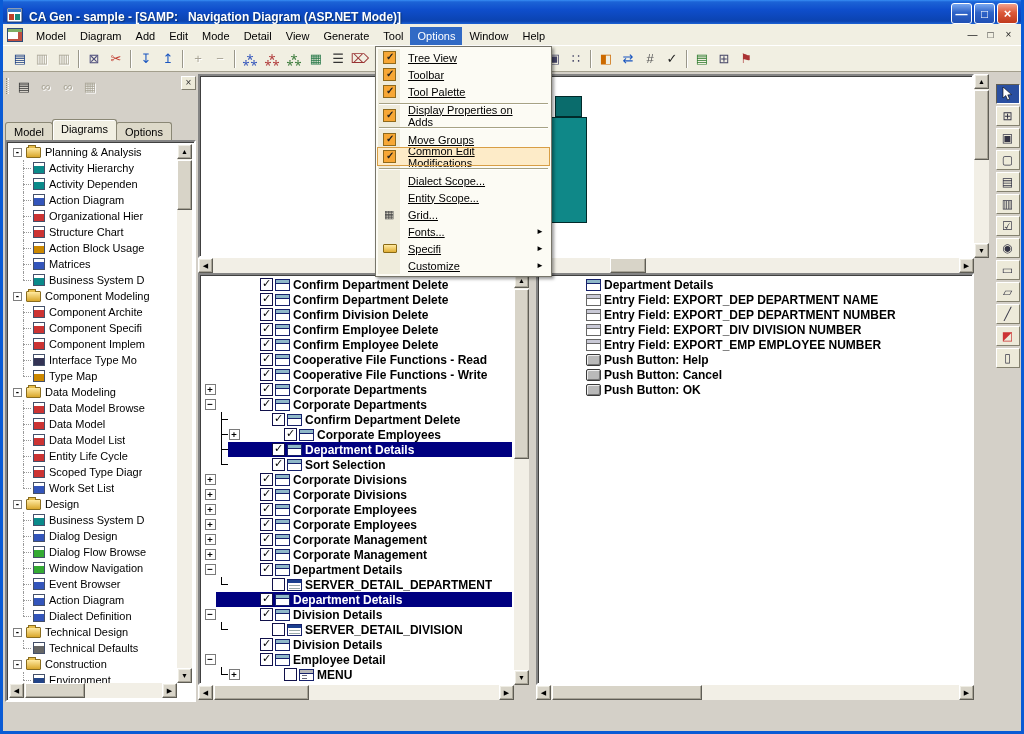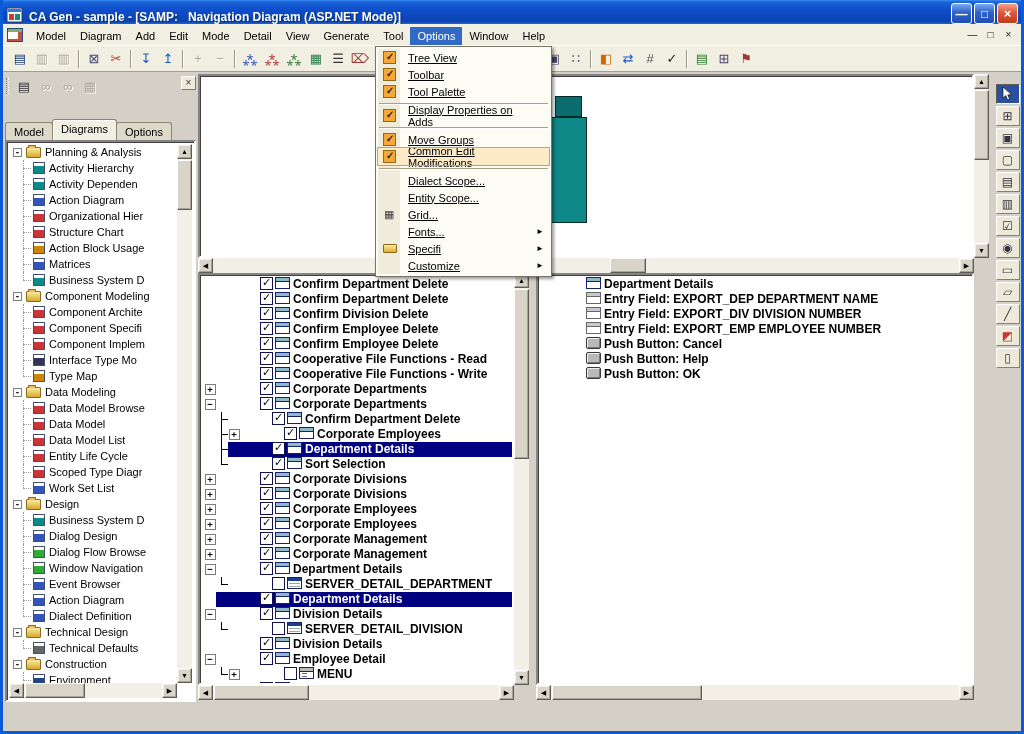--- a/index.html
+++ b/index.html
@@ -82,21 +82,21 @@
     box-shadow:inset 1px 1px 0 #404040;overflow:hidden;padding:2px 0 0 4px;}
   .nav-pane{left:195px;top:273px;width:316px;height:412px;}
   .details-pane{left:533px;top:273px;width:438px;height:412px;}
   .nav-row{display:flex;align-items:center;height:15px;font:bold 12px "DejaVu Sans Mono",monospace;color:#000;}
   .slot{width:12px;flex:none;display:flex;align-items:center;justify-content:center;}
   .nexp{width:11px;height:11px;border:1px solid #7a7a7a;background:#fff;font:bold 9px/9px "DejaVu Sans Mono",monospace;text-align:center;color:#000;}
   .conn{width:12px;align-self:stretch;position:relative;flex:none;}
   .conn::before{content:"";position:absolute;left:5px;top:0;bottom:0;border-left:1px solid #000;}
   .conn.end::before{bottom:7px;}
   .conn::after{content:"";position:absolute;left:5px;top:7px;width:7px;border-top:1px solid #000;}
-  .hl-wrap{display:flex;flex:1;height:15px;min-width:0;padding-left:44px;}
+  .hl-wrap{display:flex;align-items:center;flex:1;height:15px;min-width:0;padding-left:44px;}
   .nav-row.selected .hl-wrap{background:#000080;color:#fff;}
   .cb{width:13px;height:13px;flex:none;background:#fff;border:1px solid #10104a;margin-right:2px;position:relative;}
   .cb.on::after{content:"✓";position:absolute;left:1px;top:-2px;font:bold 11px "DejaVu Sans",sans-serif;color:#000;}
   .ic-window,.ic-server,.ic-menu,.ic-field,.ic-button{width:15px;height:12px;flex:none;margin-right:3px;background:#fff;border:1px solid #16216b;position:relative;}
   .ic-window::before{content:"";position:absolute;left:0;right:0;top:0;height:3px;background:#8fb8c8;border-bottom:1px solid #16216b;}
   .ic-server::before{content:"";position:absolute;left:0;right:0;top:0;height:3px;background:#1b3f8f;}
   .ic-server::after{content:"";position:absolute;left:1px;right:1px;top:5px;height:4px;
     background:repeating-linear-gradient(180deg,#9aa 0 1px,#fff 1px 3px);}
   .ic-menu::before{content:"";position:absolute;left:0;right:0;top:0;height:3px;background:#b8b8b8;border-bottom:1px solid #16216b;}
   .ic-menu::after{content:"";position:absolute;left:2px;width:5px;top:5px;height:4px;
@@ -559,39 +559,45 @@
       </div>
       <div class="nav-row">
         <span class="hl-wrap">
           <span class="ic-field"></span>
           <span class="lbl">Entry Field: EXPORT_DEP DEPARTMENT NAME</span>
         </span>
       </div>
       <div class="nav-row">
         <span class="hl-wrap">
           <span class="ic-field"></span>
+          <span class="lbl">Entry Field: EXPORT_DEP DEPARTMENT NUMBER</span>
+        </span>
+      </div>
+      <div class="nav-row">
+        <span class="hl-wrap">
+          <span class="ic-field"></span>
           <span class="lbl">Entry Field: EXPORT_DIV DIVISION NUMBER</span>
         </span>
       </div>
       <div class="nav-row">
         <span class="hl-wrap">
           <span class="ic-field"></span>
           <span class="lbl">Entry Field: EXPORT_EMP EMPLOYEE NUMBER</span>
         </span>
       </div>
       <div class="nav-row">
         <span class="hl-wrap">
           <span class="ic-button"></span>
+          <span class="lbl">Push Button: Help</span>
+        </span>
+      </div>
+      <div class="nav-row">
+        <span class="hl-wrap">
+          <span class="ic-button"></span>
           <span class="lbl">Push Button: Cancel</span>
-        </span>
-      </div>
-      <div class="nav-row">
-        <span class="hl-wrap">
-          <span class="ic-button"></span>
-          <span class="lbl">Push Button: Help</span>
         </span>
       </div>
       <div class="nav-row">
         <span class="hl-wrap">
           <span class="ic-button"></span>
           <span class="lbl">Push Button: OK</span>
         </span>
       </div>
     </div>
   <div class="sb h" style="left:533px;top:685px;width:438px;height:15px;">

